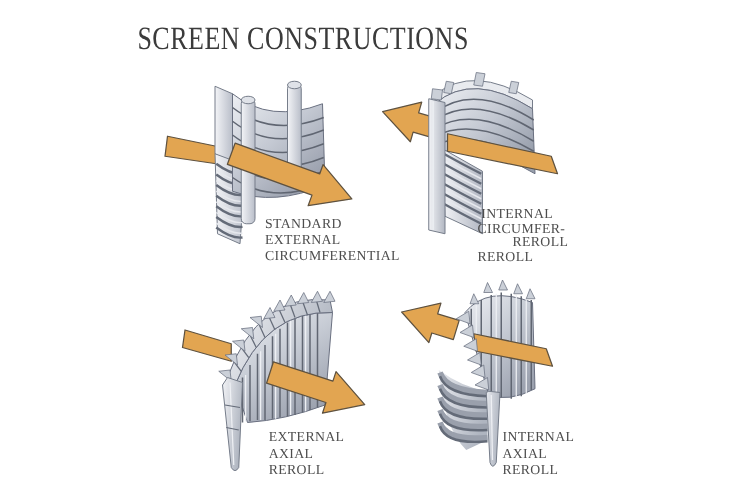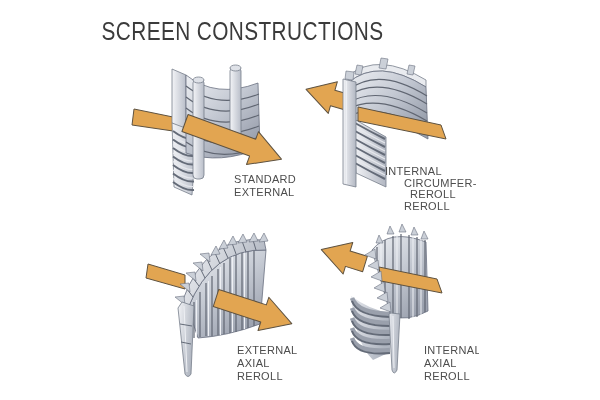--- a/index.html
+++ b/index.html
@@ -1,37 +1,37 @@
 <!DOCTYPE html>
 <html style="--background: #FFFFFF; --title-text: #3B3B3B; --label-text: #4D4D4D; --arrow: #E2A551; --arrow-outline: #5E5240; --metal-light: #F2F3F6; --metal-mid: #C6CBD4; --metal-shadow: #8D93A0;"><head>
 <meta charset="utf-8">
 <style>
   html,body { margin:0; padding:0; background:#fff; }
   .stage {
     position:relative; width:479px; height:400px;
     background:var(--background,#ffffff); overflow:hidden;
-    font-family:Liberation Sans, sans-serif;
+    font-family:Liberation Serif, serif;
   }
   .title {
     position:absolute; left:6px; right:0; top:16px; margin:0;
     text-align:center; font-size:26px; font-weight:400;
     letter-spacing:0.5px; color:var(--title-text,#3b3b3b);
     transform:scaleX(0.80); transform-origin:50% 50%;
     white-space:nowrap;
   }
   .illus { position:absolute; }
   #illus1 { left:128px; top:53px;  width:170px; height:145px; }
   #illus2 { left:298px; top:55px;  width:175px; height:145px; }
   #illus3 { left:128px; top:226px; width:180px; height:165px; }
   #illus4 { left:295px; top:218px; width:180px; height:180px; }
   .label {
     position:absolute; font-size:11px; line-height:13px;
     letter-spacing:0.3px; color:var(--label-text,#4d4d4d); white-space:nowrap;
   }
-  .label span { display:block;margin-left:22px; }
+  .label span { display:block; }
   #label1 { left:212px; top:173px; }
   #label2 { left:382px; top:166px; line-height:11.5px; }
   #label3 { left:215px; top:344px; }
   #label4 { left:402px; top:344px; }
   #label2 .ml3  { margin-left:3px; }
   #label2 .ml28 { margin-left:28px; }
   
   .arrow { fill:var(--arrow,#E2A551); stroke:var(--arrow-outline,#5E5240); stroke-width:1; stroke-linejoin:round; }
   .face  { stroke:#6A7080; stroke-width:0.8; }
   .ln    { stroke:#606672; stroke-width:1.2; fill:none; }
@@ -294,20 +294,21 @@
     </g>
     <g>
       <path class="edge" d="M 96,95 L 105,96 L 102,152 Q 99,158 97,152 L 94,96 Z" fill="url(#mg4b)"></path>
       <path class="lnl" d="M 98,98 L 99,150"></path>
     </g>
   </svg>
 
   <div id="label1" class="label">
     <span>STANDARD</span>
     <span>EXTERNAL</span>
+    <span>CIRCUMFERENTIAL</span>
   </div>
   <div id="label2" class="label">
     <span class="ml3">INTERNAL</span>
     <span>CIRCUMFER-</span>
     <span class="ml28">REROLL</span>
     <span>REROLL</span>
   </div>
   <div id="label3" class="label">
     <span>EXTERNAL</span>
     <span>AXIAL</span>

